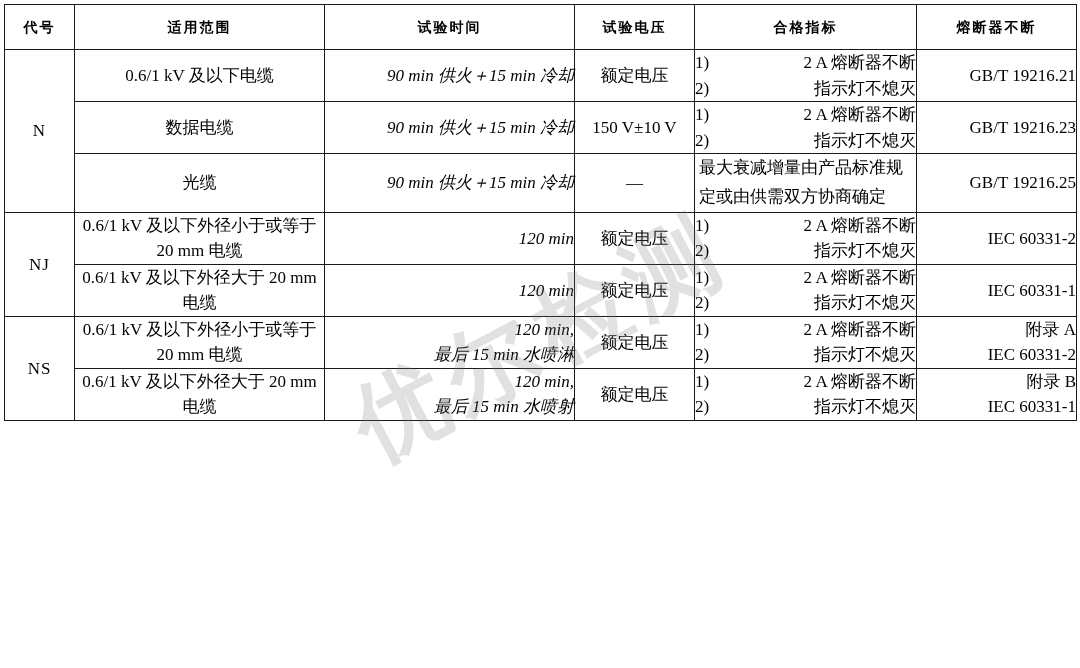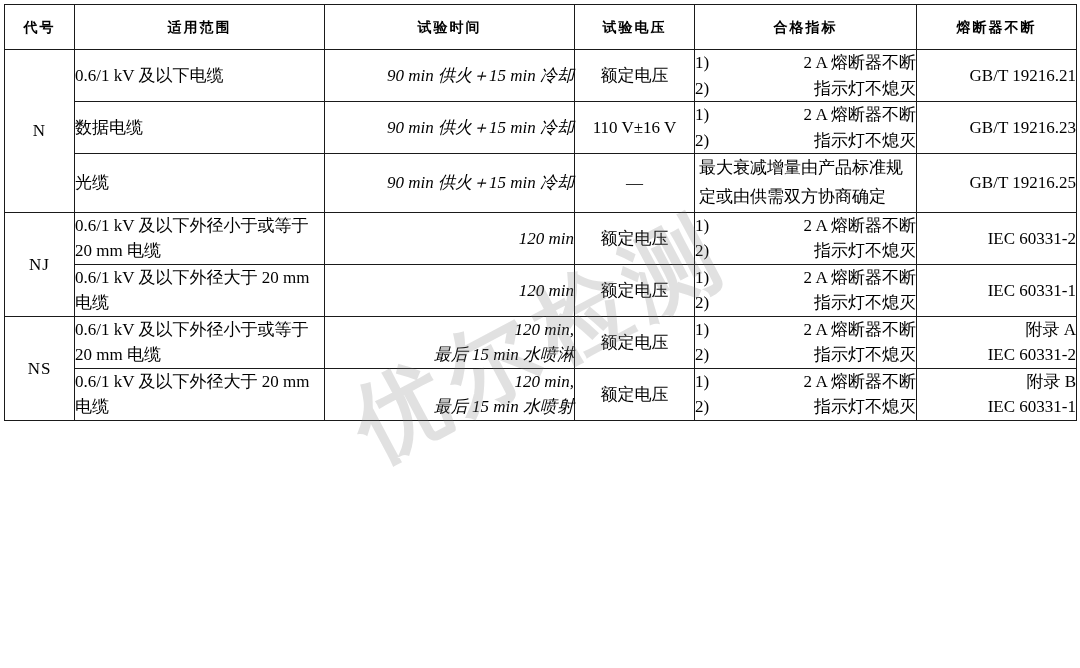--- a/index.html
+++ b/index.html
@@ -52,21 +52,21 @@
     letter-spacing: 2px;
     font-size: 14px;
     margin-top: 34px;
   }
   .code-cell {
     text-align: center;
     font-size: 18px;
     letter-spacing: 1px;
   }
   .scope-cell {
-    text-align: left;
+    text-align: center;
     padding-left: 14px;
     padding-right: 8px;
     line-height: 1.65;
   }
   .time-cell {
     text-align: right;
     line-height: 1.7;
     font-style: italic;
   }
   .volt-cell {
@@ -175,21 +175,21 @@
               <span class="crit-txt">指示灯不熄灭</span>
             </div>
           </div>
         </td>
         <td class="meth-cell outer-right">GB/T 19216.21</td>
       </tr>
 
       <tr>
         <td class="scope-cell">数据电缆</td>
         <td class="time-cell">90 min 供火＋15 min 冷却</td>
-        <td class="volt-cell">110 V±16 V</td>
+        <td class="volt-cell">150 V±10 V</td>
         <td class="crit-cell">
           <div class="crit-list">
             <div class="crit-row">
               <span class="crit-num">1)</span>
               <span class="crit-txt">2 A 熔断器不断</span>
             </div>
             <div class="crit-row">
               <span class="crit-num">2)</span>
               <span class="crit-txt">指示灯不熄灭</span>
             </div>

